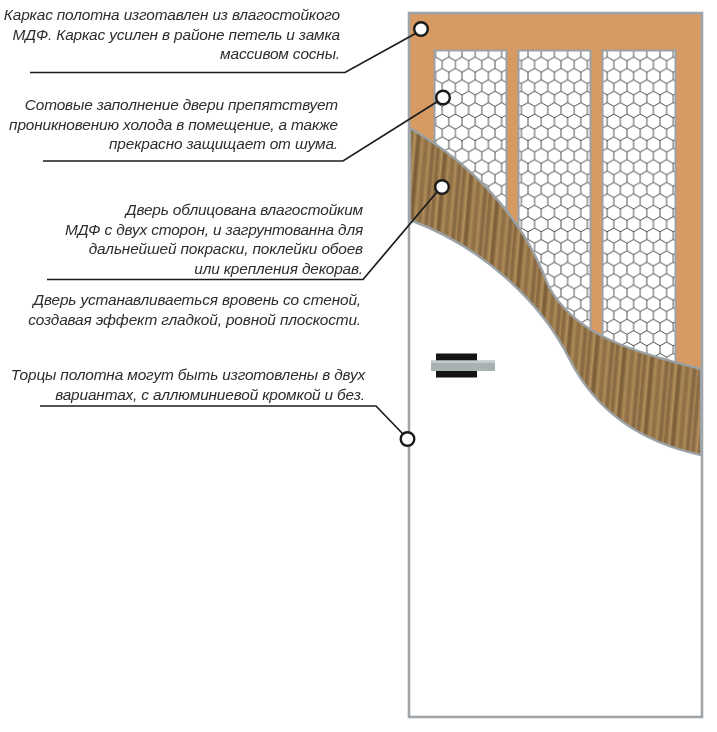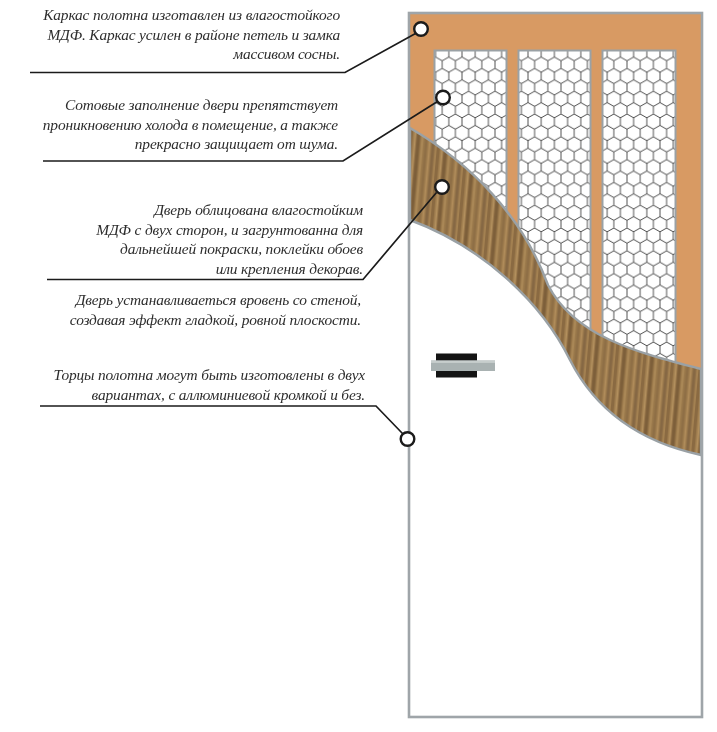--- a/index.html
+++ b/index.html
@@ -1,21 +1,21 @@
 <!DOCTYPE html>
 <html><head>
 <meta charset="utf-8">
 <style>
   html,body{margin:0;padding:0;background:#fff;}
   .canvas{
     position:relative;
     width:717px;height:732px;
     background:#fff;
     overflow:hidden;
-    font-family:Liberation Serif, serif;
+    font-family:Liberation Sans, sans-serif;
   }
   .diagram-svg{position:absolute;left:0;top:0;}
   .annotation{
     position:absolute;
     width:400px;
     text-align:right;
     font-style:italic;
     font-size:15.4px;
     line-height:19.5px;
     letter-spacing:-0.15px;

